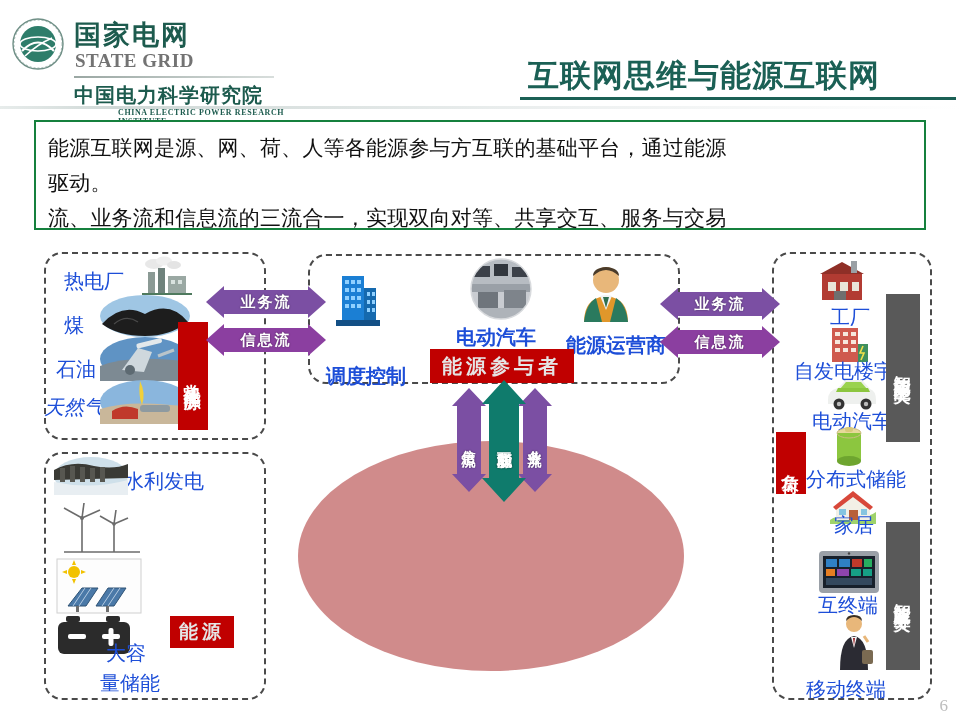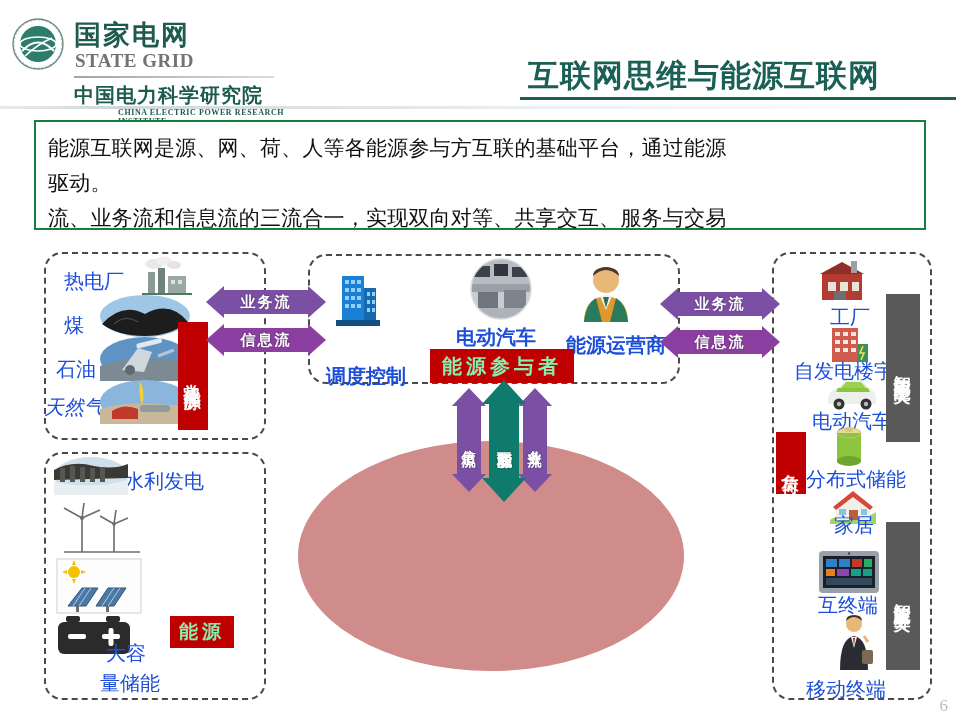--- a/index.html
+++ b/index.html
@@ -51,21 +51,21 @@
   .lbl{position:absolute;font-size:20px;color:#1d4ed8;white-space:nowrap;
     font-family:"DejaVu Sans",sans-serif;font-weight:500;}
   .ico{position:absolute;}
 
   .vtag{position:absolute;writing-mode:vertical-rl;text-orientation:upright;
     color:#fff;font-weight:bold;font-size:17px;letter-spacing:3px;
     display:flex;align-items:center;justify-content:center;
     font-family:"DejaVu Sans",sans-serif;}
   .vtag.red{background:#c00000;}
   .vtag.gray{background:#595959;}
-  .htag{position:absolute;color:#86efac;font-weight:bold;font-size:19px;
+  .htag{position:absolute;color:#e5e5e5;font-weight:bold;font-size:19px;
     background:#c00000;display:flex;align-items:center;justify-content:center;
     letter-spacing:4px;font-family:"DejaVu Sans",sans-serif;}
 
   
   .arrow-h{position:absolute;width:120px;height:32px;}
   .arrow-h .txt{position:absolute;left:0;top:0;width:120px;height:32px;
     display:flex;align-items:center;justify-content:center;
     color:#fff;font-size:15px;font-weight:bold;letter-spacing:2px;
     text-shadow:0 0 2px rgba(0,0,0,.45);font-family:"DejaVu Sans",sans-serif;}
   .arrow-v{position:absolute;width:34px;height:104px;}

